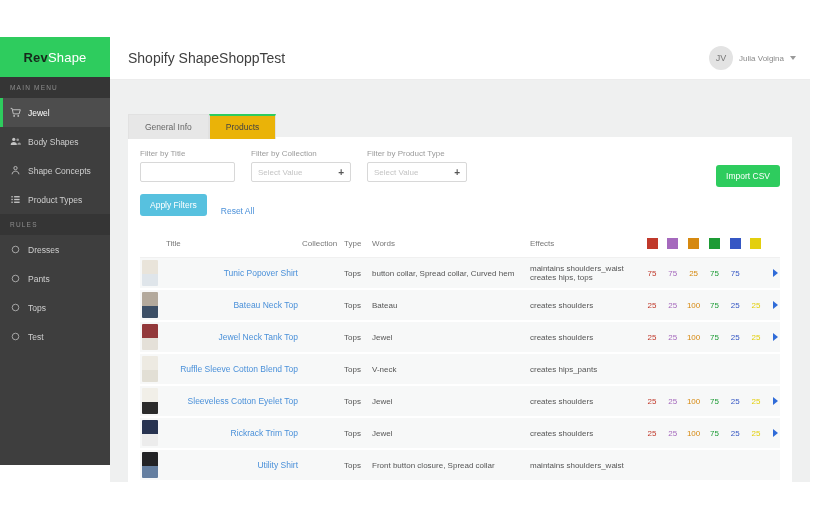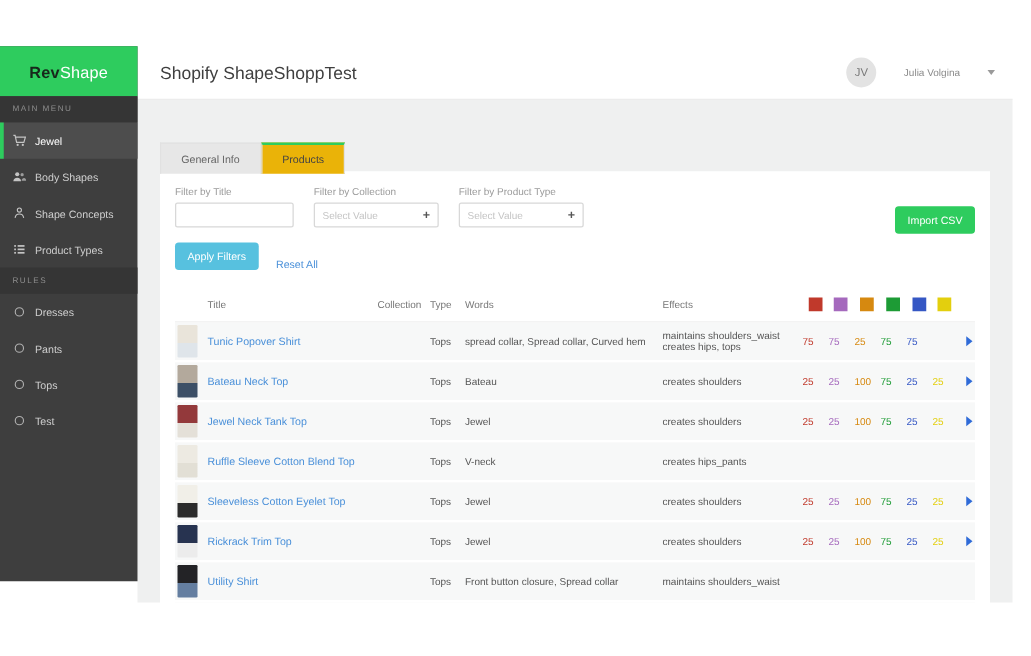--- a/index.html
+++ b/index.html
@@ -11,21 +11,21 @@
   .logo{height:40px;background:#2ecc5e;display:flex;align-items:center;justify-content:center;font-size:13px;color:#fff;letter-spacing:.2px;}
   .logo b{color:#17271b;font-weight:bold;}
   .side-label{background:#353535;color:#8d8d8d;font-size:6.5px;letter-spacing:1.2px;text-transform:uppercase;padding:7px 10px;}
   .side-item{display:flex;align-items:center;gap:7px;padding:9px 10px;color:#cfcfcf;font-size:8.5px;cursor:pointer;}
   .side-item.active{background:#4d4d4d;border-left:3px solid #2ecc5e;padding-left:7px;color:#fff;}
   .side-icon{width:11px;height:11px;display:inline-flex;}
 
   
   .topbar{position:absolute;top:0;left:110px;width:700px;height:42px;background:#fff;border-bottom:1px solid #ececec;display:flex;align-items:center;z-index:2;}
   .topbar-title{margin-left:18px;font-size:14px;color:#3f3f3f;}
-  .topbar-right{margin-left:auto;margin-right:14px;display:flex;align-items:center;gap:22px;cursor:pointer;}
+  .topbar-right{margin-left:auto;margin-right:14px;display:flex;align-items:center;gap:6px;cursor:pointer;}
   .avatar{width:24px;height:24px;border-radius:50%;background:#e3e3e3;color:#777;font-size:9px;display:flex;align-items:center;justify-content:center;}
   .user-name{font-size:8px;color:#8a8a8a;}
   .caret{width:0;height:0;border-left:3px solid transparent;border-right:3px solid transparent;border-top:4px solid #9a9a9a;}
 
   
   .main{position:absolute;top:42px;left:110px;width:700px;height:403px;background:#eff0f0;}
   .tabs{position:absolute;top:35px;left:18px;display:flex;z-index:2;}
   .tab{padding:7px 16px;font-size:8.5px;color:#666;background:#e7e7e7;border:1px solid #e1e1e1;border-bottom:none;cursor:pointer;}
   .tab.active{background:#eab308;color:#444;border-top:2px solid #2ecc5e;padding-top:6px;}
   .card{position:absolute;top:58px;left:18px;width:664px;background:#fff;padding:12px;box-sizing:border-box;}
@@ -44,24 +44,24 @@
 
   
   .table{margin-top:14px;}
   .grid-cols{display:grid;grid-template-columns:24px 136px 42px 28px 158px 112px 124px 16px;align-items:center;}
   .thead{padding:8px 2px;font-size:8px;color:#777;border-bottom:1px solid #f0f0f0;}
   .sq-row{display:flex;justify-content:space-between;}
   .sq-slot{width:20px;display:flex;justify-content:center;}
   .sq{width:11px;height:11px;display:inline-block;}
   .row{background:#f7f8f8;border-bottom:2px solid #fff;min-height:30px;font-size:8px;color:#555;padding:2px 2px;box-sizing:border-box;}
   .cell{padding-right:4px;}
-  .title{color:#4a90d9;font-size:8.5px;cursor:pointer;}
+  .title{color:#4a90d9;font-size:8.5px;cursor:pointer;text-align:right;}
   .thumb{width:16px;height:26px;border-radius:1px;}
   .scores{display:flex;justify-content:space-between;}
-  .score{width:20px;font-size:8px;}
+  .score{width:20px;text-align:center;font-size:8px;}
   .arrowcell{display:flex;justify-content:flex-end;}
   .tri{width:0;height:0;border-top:4px solid transparent;border-bottom:4px solid transparent;border-left:5px solid #2f6bd8;display:inline-block;cursor:pointer;}
 </style>
 </head>
 <body>
 
 <div class="window">
 
   <div class="sidebar">
     <div class="logo">
@@ -223,21 +223,21 @@
           <span></span>
         </div>
         <div id="rows">
             <div class="row grid-cols">
               <div class="cell">
                 <div class="thumb" style="background: linear-gradient(rgb(233, 228, 218) 55%, rgb(223, 229, 234) 55%);"></div>
               </div>
               <div class="cell title">Tunic Popover Shirt</div>
               <div class="cell"></div>
               <div class="cell">Tops</div>
-              <div class="cell">spread collar, Spread collar, Curved hem</div>
+              <div class="cell">button collar, Spread collar, Curved hem</div>
               <div class="cell">maintains shoulders_waist creates hips, tops</div>
               <div class="scores">
                 <span class="score" style="color: rgb(192, 57, 43);">75</span>
                 <span class="score" style="color: rgb(165, 105, 189);">75</span>
                 <span class="score" style="color: rgb(214, 137, 16);">25</span>
                 <span class="score" style="color: rgb(29, 155, 53);">75</span>
                 <span class="score" style="color: rgb(53, 87, 196);">75</span>
                 <span class="score" style="color: rgb(227, 207, 14);"></span>
               </div>
               <div class="cell arrowcell">

